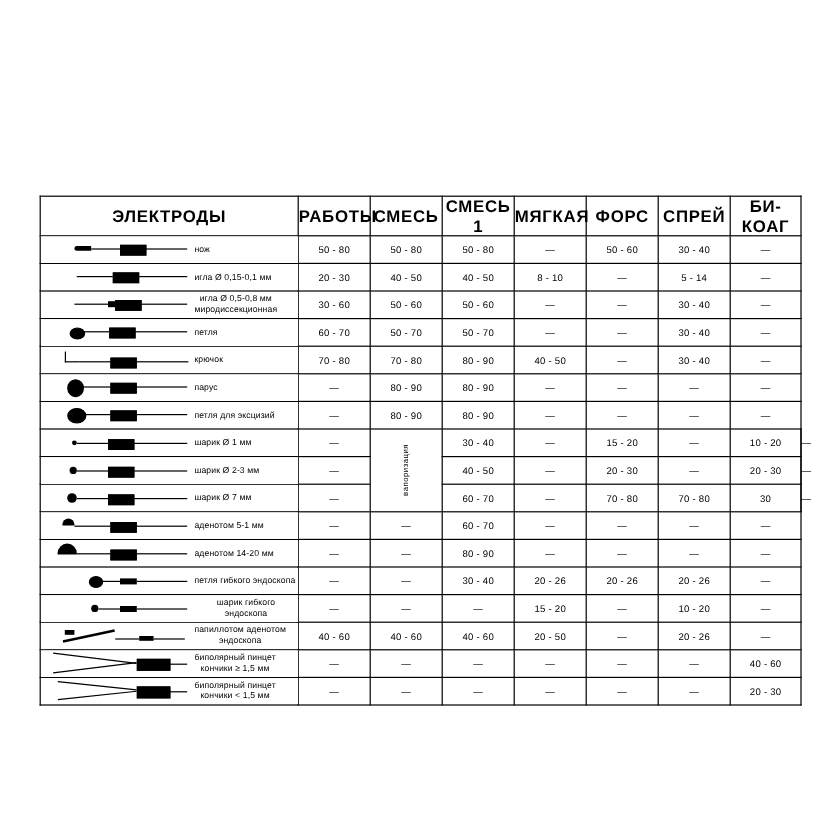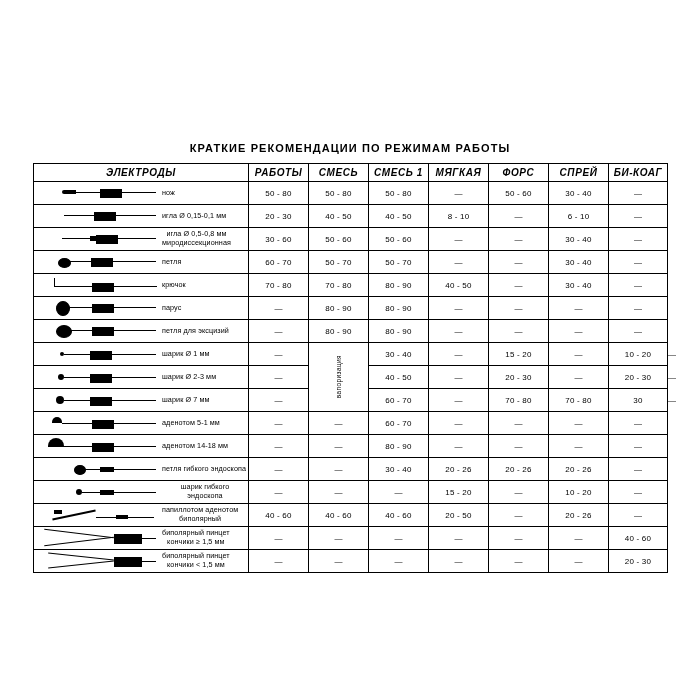--- a/index.html
+++ b/index.html
@@ -23,21 +23,21 @@
   }
   table.grid th, table.grid td{
     border:1px solid #000;
     padding:0;
     font-size:8px;
     text-align:center;
     vertical-align:middle;
     background:#fff;
   }
   table.grid th{
-    font-size:10px;font-weight:bold;letter-spacing:.6px;height:17px;font-style:italic;
+    font-size:14px;font-weight:bold;letter-spacing:.6px;height:17px;
   }
   td.val{height:22px;font-size:8px;letter-spacing:.2px;}
   td.elec{
     text-align:left;
     position:relative;
     height:22px;
   }
   .elecwrap{
     display:flex;align-items:center;height:100%;width:100%;
   }
@@ -68,21 +68,20 @@
   .tube{border:1px solid #000;background:#fff;height:5px;}
   .blk{background:#000;}
   .oval{border:1px solid #000;background:#fff;border-radius:50%;}
   .ring{border:1px solid #000;background:#fff;border-radius:50%;}
 </style>
 </head>
 <body>
 
 <div id="page">
 
-  <div class="title">КРАТКИЕ  РЕКОМЕНДАЦИИ  ПО  РЕЖИМАМ  РАБОТЫ</div>
 
   <table class="grid">
     <colgroup>
       <col style="width:215px">
       <col style="width:60px">
       <col style="width:60px">
       <col style="width:60px">
       <col style="width:60px">
       <col style="width:60px">
       <col style="width:60px">
@@ -130,21 +129,21 @@
                 <i class="shaft" style="left:80px;top:10px;width:42px;"></i>
               </div>
               <div class="lbl"><span>игла  Ø 0,15-0,1 мм</span></div>
             </div>
           </td>
           <td class="val">20 - 30</td>
           <td class="val">40 - 50</td>
           <td class="val">40 - 50</td>
           <td class="val">8 - 10</td>
           <td class="val">—</td>
-          <td class="val">6 - 10</td>
+          <td class="val">5 - 14</td>
           <td class="val">—</td>
         </tr>
         <tr>
           <td class="elec">
             <div class="elecwrap">
               <div class="art">
                 <i class="shaft" style="left:28px;top:10px;width:28px;"></i>
                 <i class="blk" style="left:56px;top:8px;width:6px;height:5px;"></i>
                 <i class="tube" style="left:62px;top:7px;width:20px;height:7px;"></i>
                 <i class="shaft" style="left:82px;top:10px;width:40px;"></i>
@@ -326,21 +325,21 @@
         </tr>
         <tr>
           <td class="elec">
             <div class="elecwrap">
               <div class="art">
                 <i class="blk" style="left:14px;top:3px;width:16px;height:9px;border-radius:8px 8px 0 0;"></i>
                 <i class="shaft" style="left:30px;top:11px;width:28px;"></i>
                 <i class="tube" style="left:58px;top:8px;width:20px;height:7px;"></i>
                 <i class="shaft" style="left:78px;top:11px;width:44px;"></i>
               </div>
-              <div class="lbl"><span>аденотом  14-18 мм</span></div>
+              <div class="lbl"><span>аденотом  14-20 мм</span></div>
             </div>
           </td>
           <td class="val">—</td>
           <td class="val">—</td>
           <td class="val">80 - 90</td>
           <td class="val">—</td>
           <td class="val">—</td>
           <td class="val">—</td>
           <td class="val">—</td>
         </tr>
@@ -387,21 +386,21 @@
         <tr>
           <td class="elec">
             <div class="elecwrap">
               <div class="art">
                 <i class="blk" style="left:18px;top:10px;width:44px;height:2px;transform:rotate(-12deg);"></i>
                 <i class="blk" style="left:20px;top:6px;width:8px;height:4px;"></i>
                 <i class="shaft" style="left:62px;top:13px;width:20px;"></i>
                 <i class="blk" style="left:82px;top:11px;width:12px;height:4px;"></i>
                 <i class="shaft" style="left:94px;top:13px;width:26px;"></i>
               </div>
-              <div class="lbl"><span>папиллотом аденотом</span><br><span>биполярный</span></div>
+              <div class="lbl"><span>папиллотом аденотом</span><br><span>эндоскопа</span></div>
             </div>
           </td>
           <td class="val">40 - 60</td>
           <td class="val">40 - 60</td>
           <td class="val">40 - 60</td>
           <td class="val">20 - 50</td>
           <td class="val">—</td>
           <td class="val">20 - 26</td>
           <td class="val">—</td>
         </tr>

